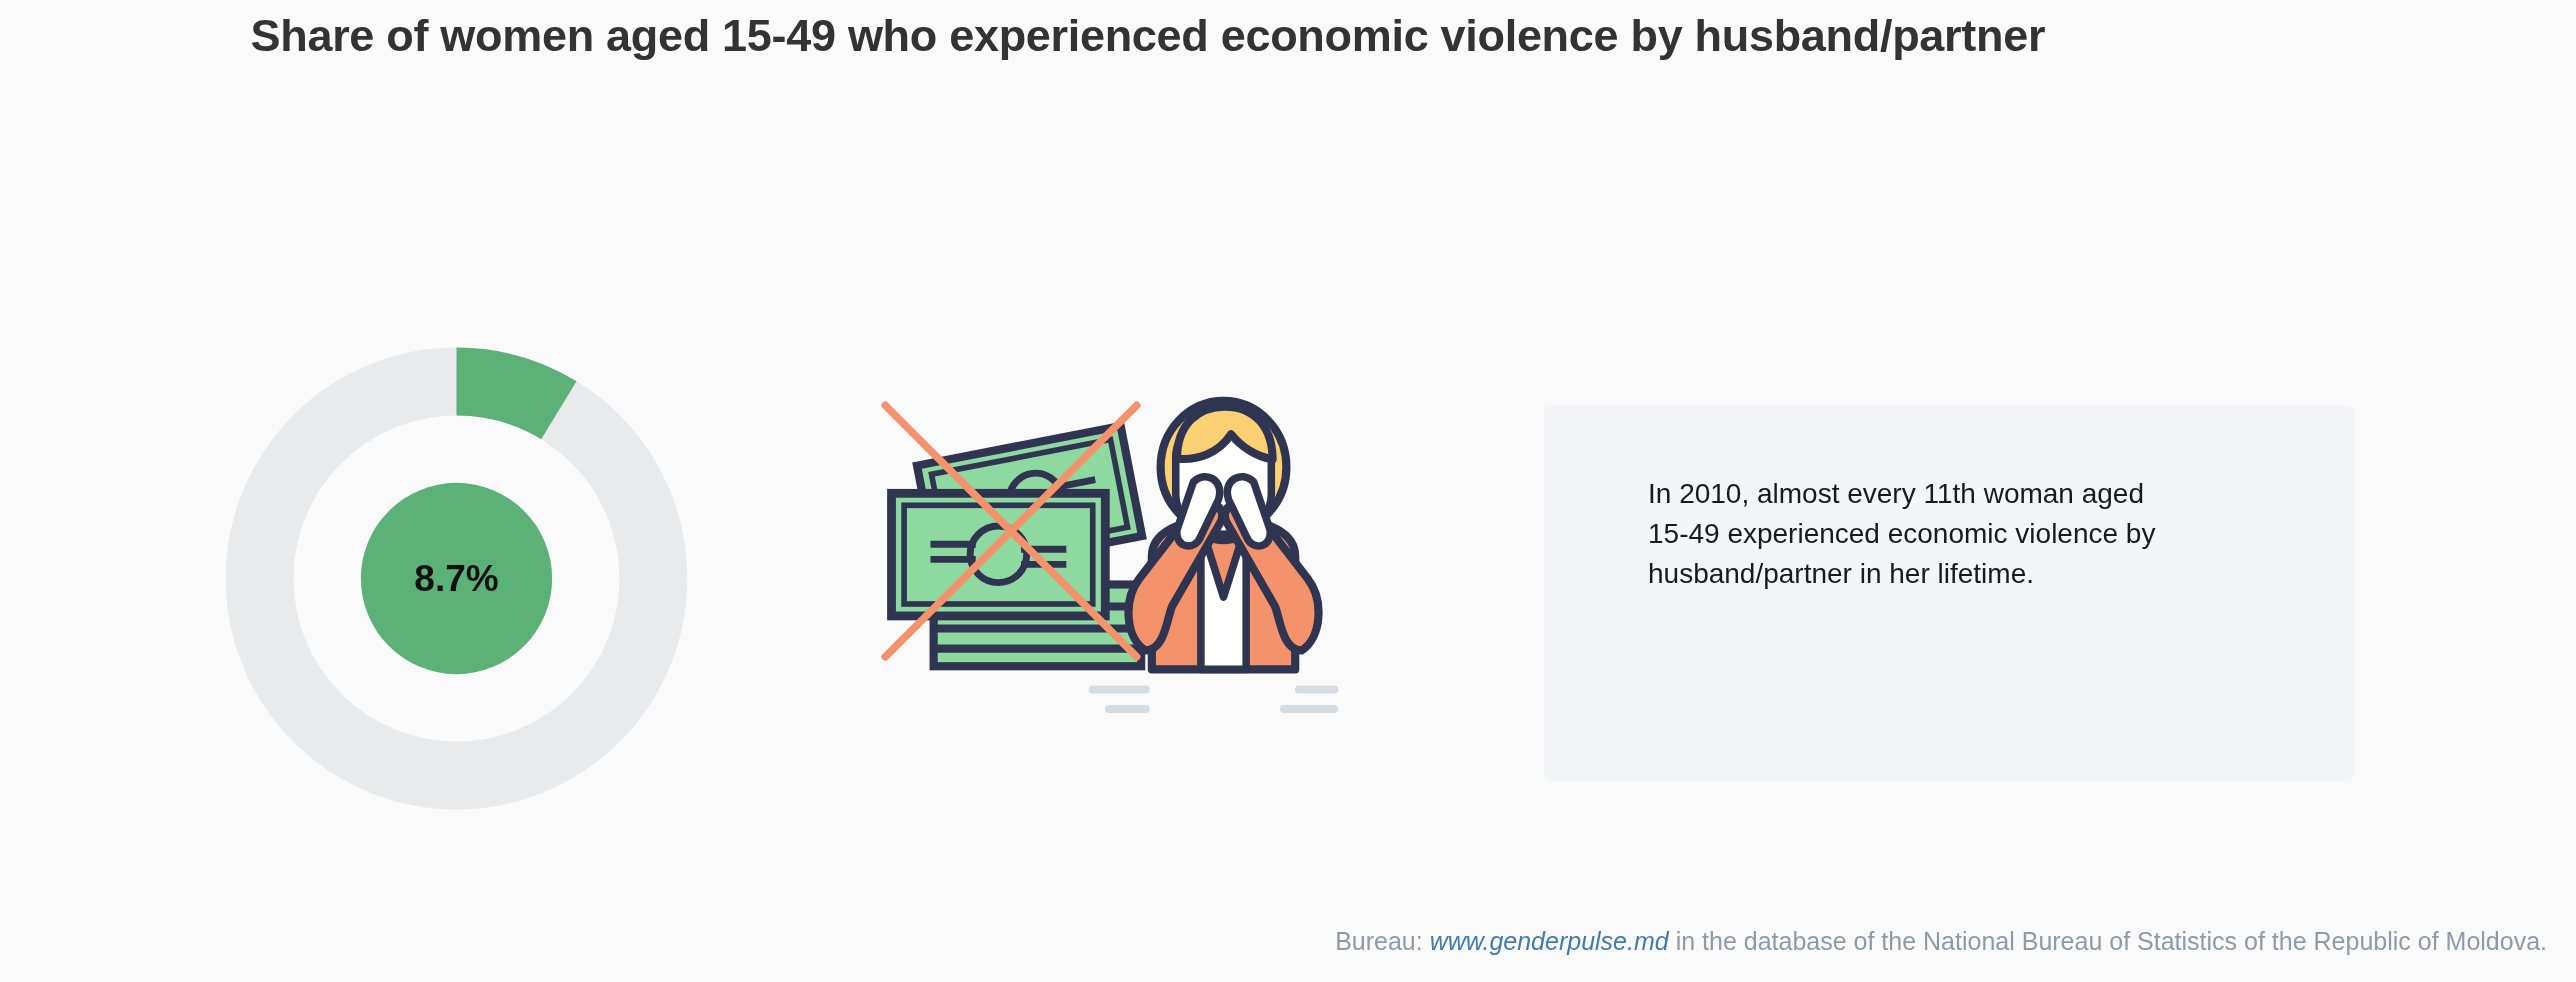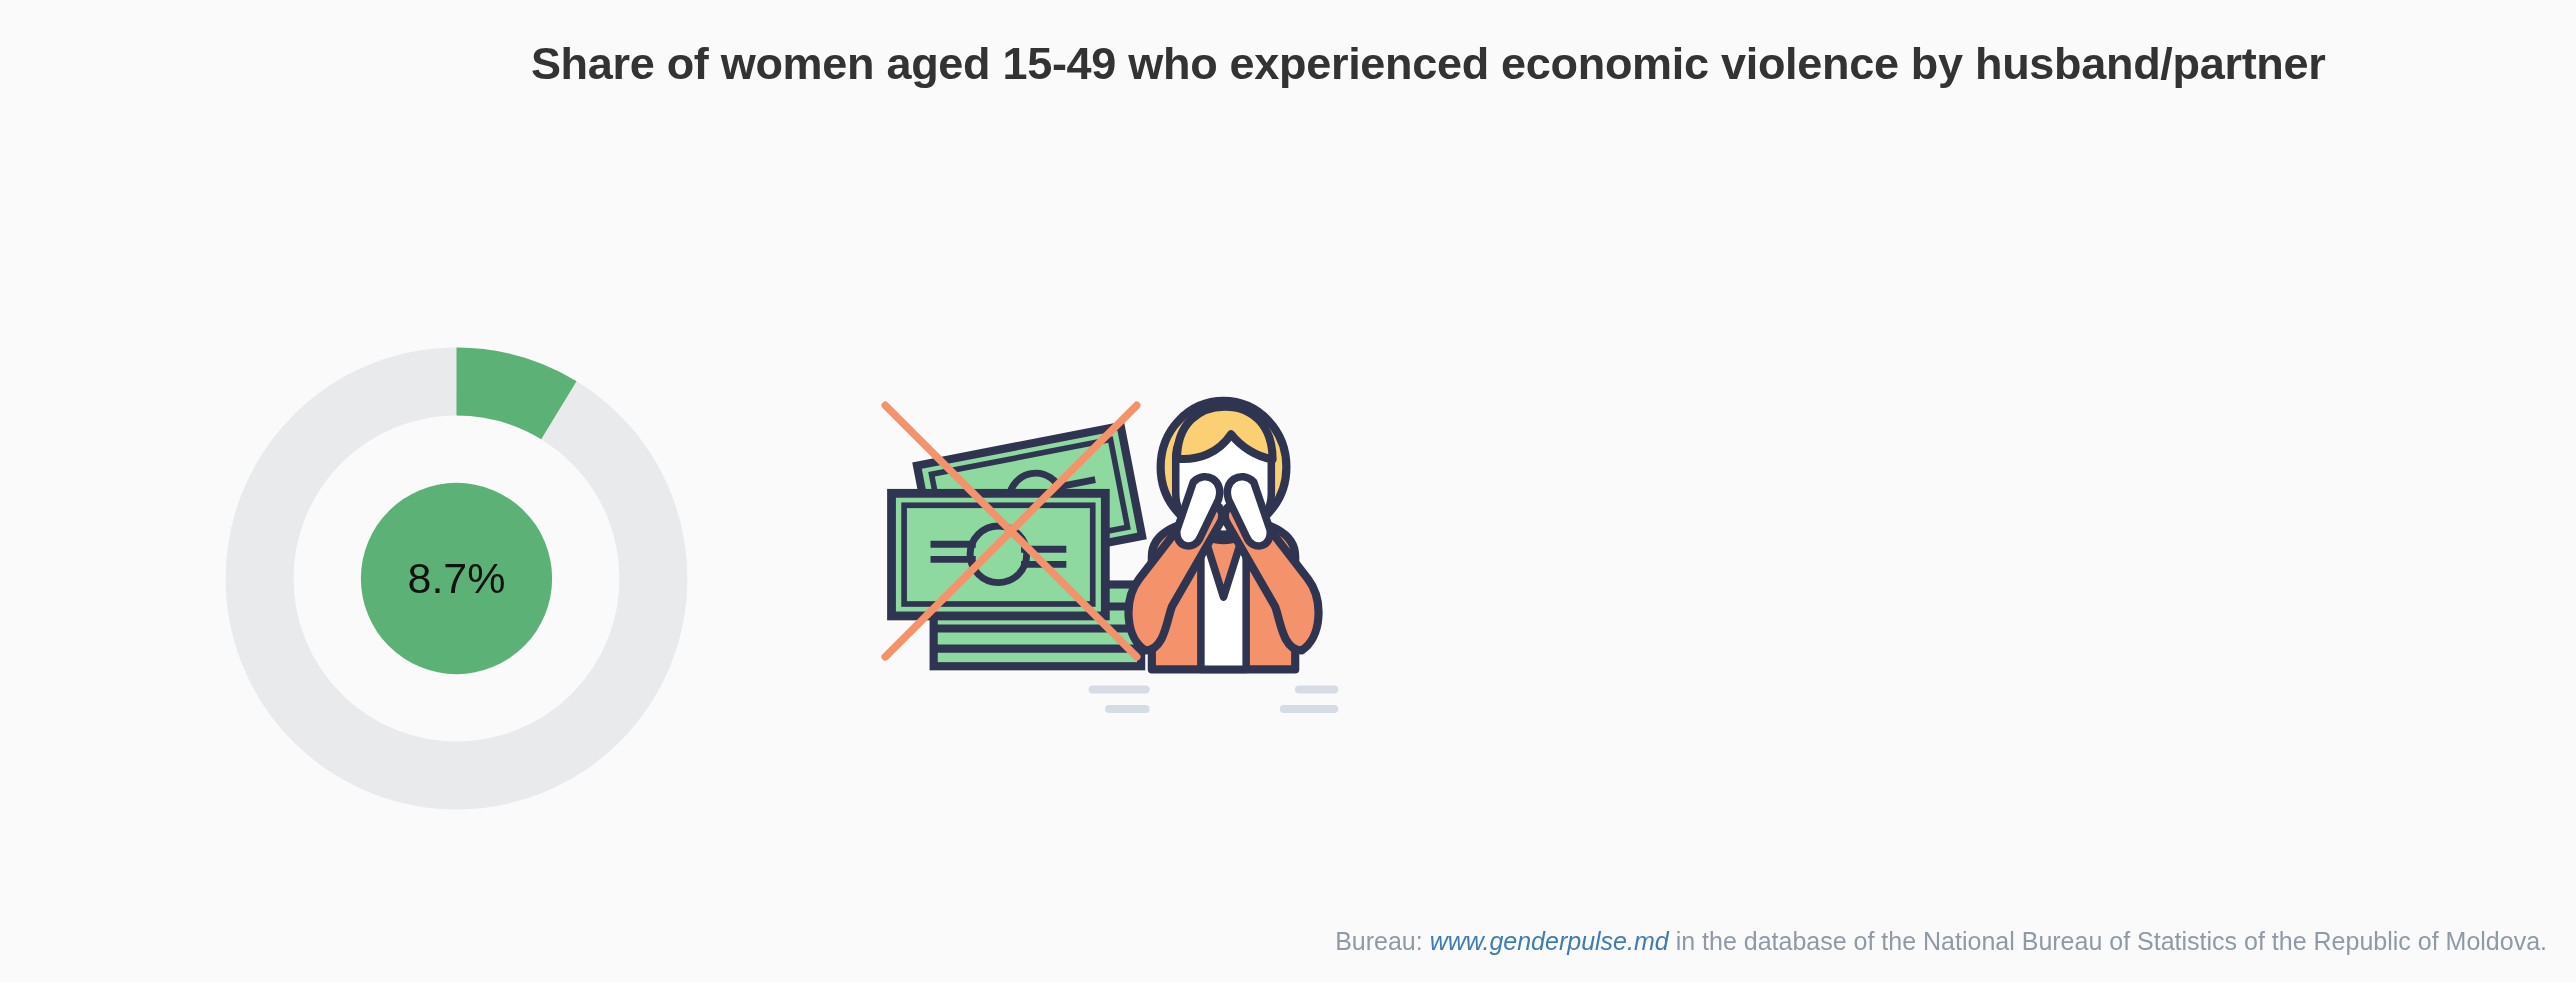--- a/index.html
+++ b/index.html
@@ -13,23 +13,23 @@
     position: relative;
     overflow: hidden;
     font-family: "Liberation Sans", sans-serif;
     -webkit-font-smoothing: antialiased;
   }
 
   
   #header {
     position: absolute;
     left: 0;
-    top: 37px;
+    top: 9px;
     width: 2576px;
-    text-align: right;
+    text-align: left;
   }
   #chart-title {
     font-size: 45px;
     font-weight: bold;
     color: #333333;
     line-height: 1.18;
     letter-spacing: -0.3px;
     max-width: 2075px;
     margin: 0 auto;
     padding: 0 25px;
@@ -62,22 +62,22 @@
   #donut-svg { display: block; }
   #donut-center-label {
     position: absolute;
     left: 0;
     top: 0;
     width: 497px;
     height: 497px;
     display: flex;
     align-items: center;
     justify-content: center;
-    font-size: 43px;
-    font-weight: normal;
+    font-size: 37px;
+    font-weight: bold;
     color: #111111;
     pointer-events: none;
   }
 
   
   #illustration-wrap {
     position: absolute;
     left: 855px;
     top: 151px;
     width: 522px;
@@ -211,19 +211,24 @@
       <g stroke="#D5DCE4" stroke-width="13" stroke-linecap="round">
         <line x1="378" y1="497" x2="462" y2="497"></line>
         <line x1="404" y1="528" x2="462" y2="528"></line>
         <line x1="706" y1="497" x2="762" y2="497"></line>
         <line x1="682" y1="528" x2="762" y2="528"></line>
       </g>
 
     </svg>
   </div>
 
+  <div id="callout-box">
+    <div id="callout-text">In 2010, almost every 11th woman aged
+15-49 experienced economic violence by
+husband/partner in her lifetime.</div>
+  </div>
 
 </div>
 
 <div id="source-line">
   <span>Bureau: </span><a id="source-link" href="#">www.genderpulse.md</a><span> in the database of the National Bureau of Statistics of the Republic of Moldova.</span>
 </div>
 
 
 </body></html>

